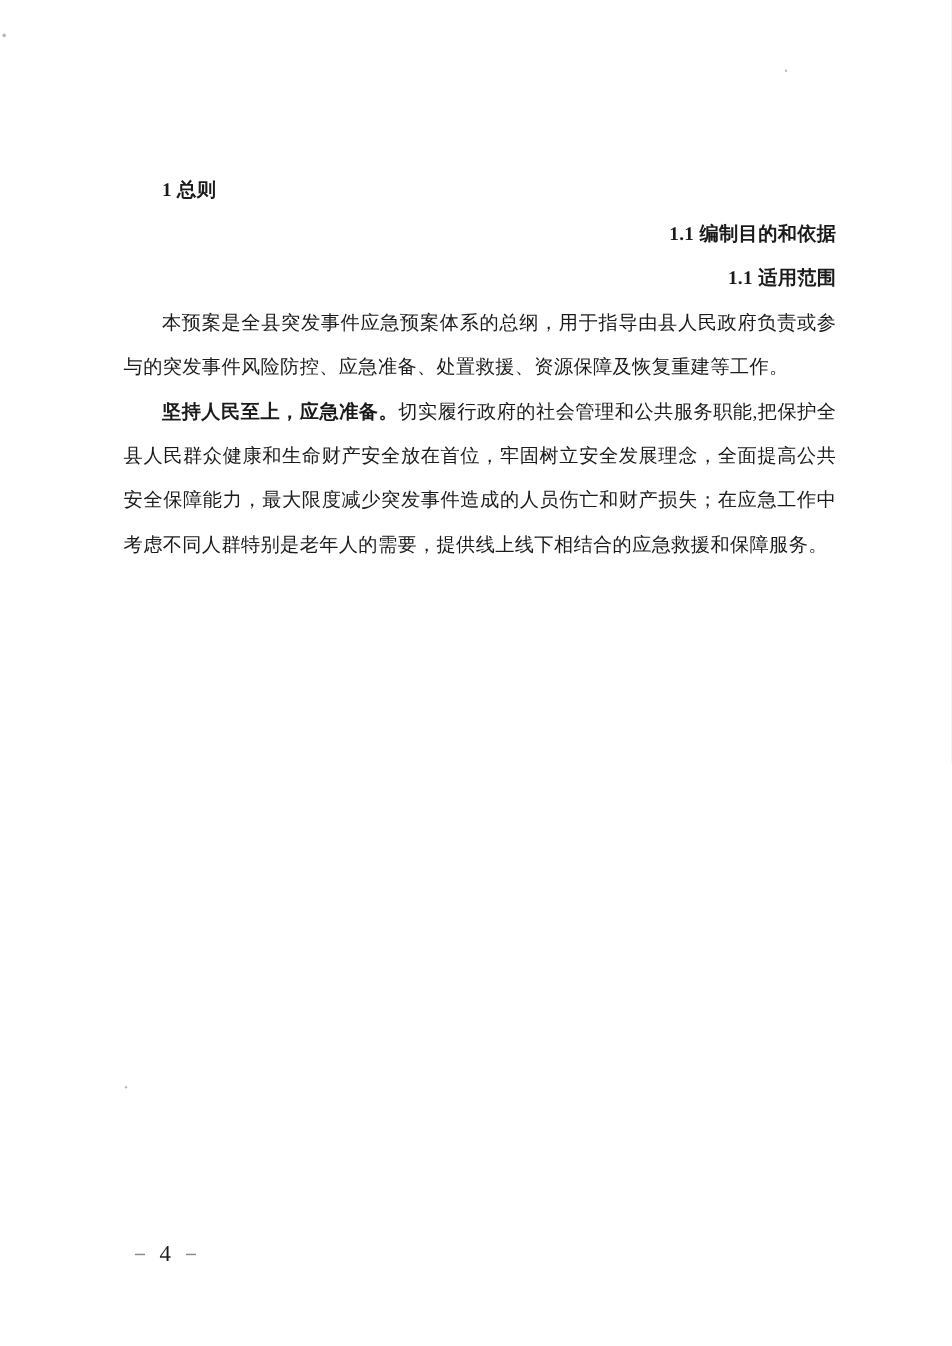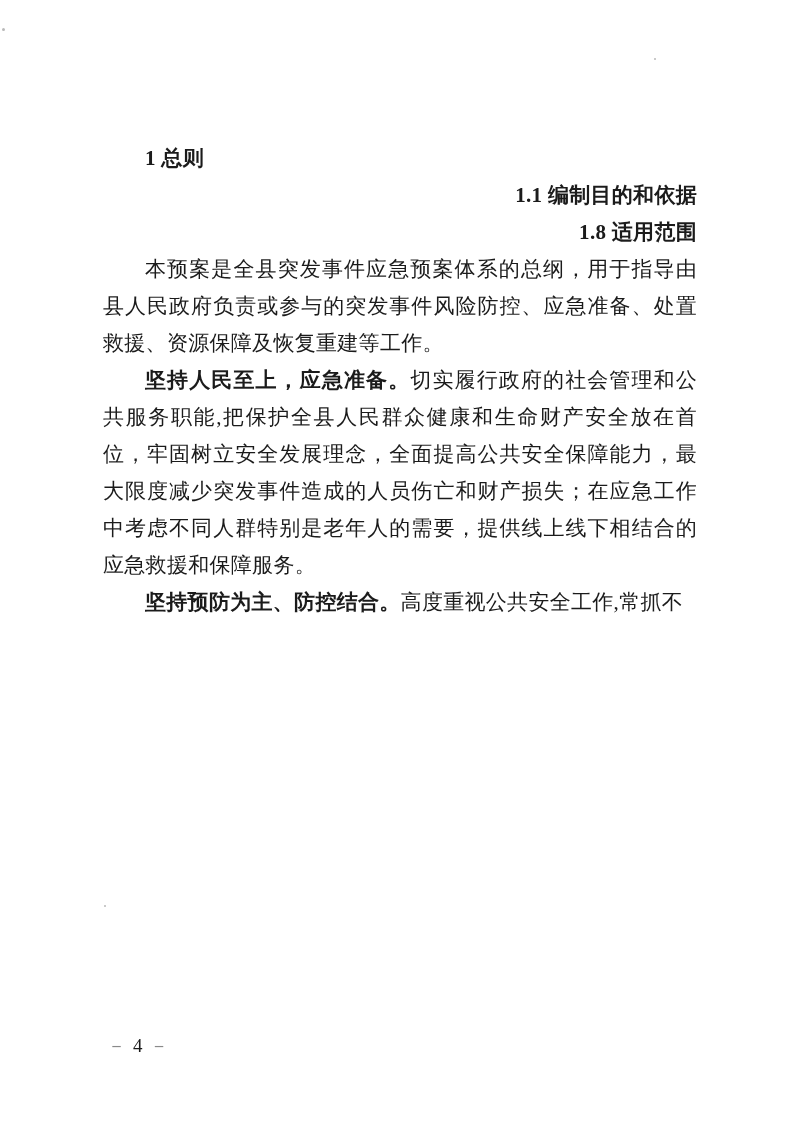--- a/index.html
+++ b/index.html
@@ -15,21 +15,21 @@
     background: #ffffff;
     overflow: hidden;
     font-family: "Liberation Serif", "DejaVu Serif", serif;
     color: #1b1b1b;
   }
   .doc-body {
     position: absolute;
     left: 103px;
     top: 140px;
     width: 594px;
-    font-size: 21px;
+    font-size: 16px;
     line-height: 37px;
     text-align: justify;
     text-justify: inter-ideograph;
     letter-spacing: 0.3px;
   }
   .sec-h1 {
     text-indent: 2em;
     font-weight: 600;
     text-align: left;
   }
@@ -74,23 +74,22 @@
 
 <div class="page">
 
   <span class="scan-speck speck-a"></span>
   <span class="scan-speck speck-b"></span>
   <span class="scan-speck speck-c"></span>
 
   <div class="doc-body" id="doc-body">
       <div class="sec-h1">1 总则</div>
       <div class="sec-h2">1.1 编制目的和依据</div>
-      <div class="sec-h2">1.8 适用范围</div>
+      <div class="sec-h2">1.1 适用范围</div>
       <div class="sec-p"><span class="run-normal">本预案是全县突发事件应急预案体系的总纲，用于指导由县人民政府负责或参与的突发事件风险防控、应急准备、处置救援、资源保障及恢复重建等工作。</span></div>
       <div class="sec-p"><span class="run-bold">坚持人民至上，应急准备。</span><span class="run-normal">切实履行政府的社会管理和公共服务职能,把保护全县人民群众健康和生命财产安全放在首位，牢固树立安全发展理念，全面提高公共安全保障能力，最大限度减少突发事件造成的人员伤亡和财产损失；在应急工作中考虑不同人群特别是老年人的需要，提供线上线下相结合的应急救援和保障服务。</span></div>
-      <div class="sec-p"><span class="run-bold">坚持预防为主、防控结合。</span><span class="run-normal">高度重视公共安全工作,常抓不</span></div>
     </div>
 
   <div class="page-footer">
     <span class="footer-dash">－</span><span class="footer-num">4</span><span class="footer-dash">－</span>
   </div>
 
 </div>
 
 </body></html>

